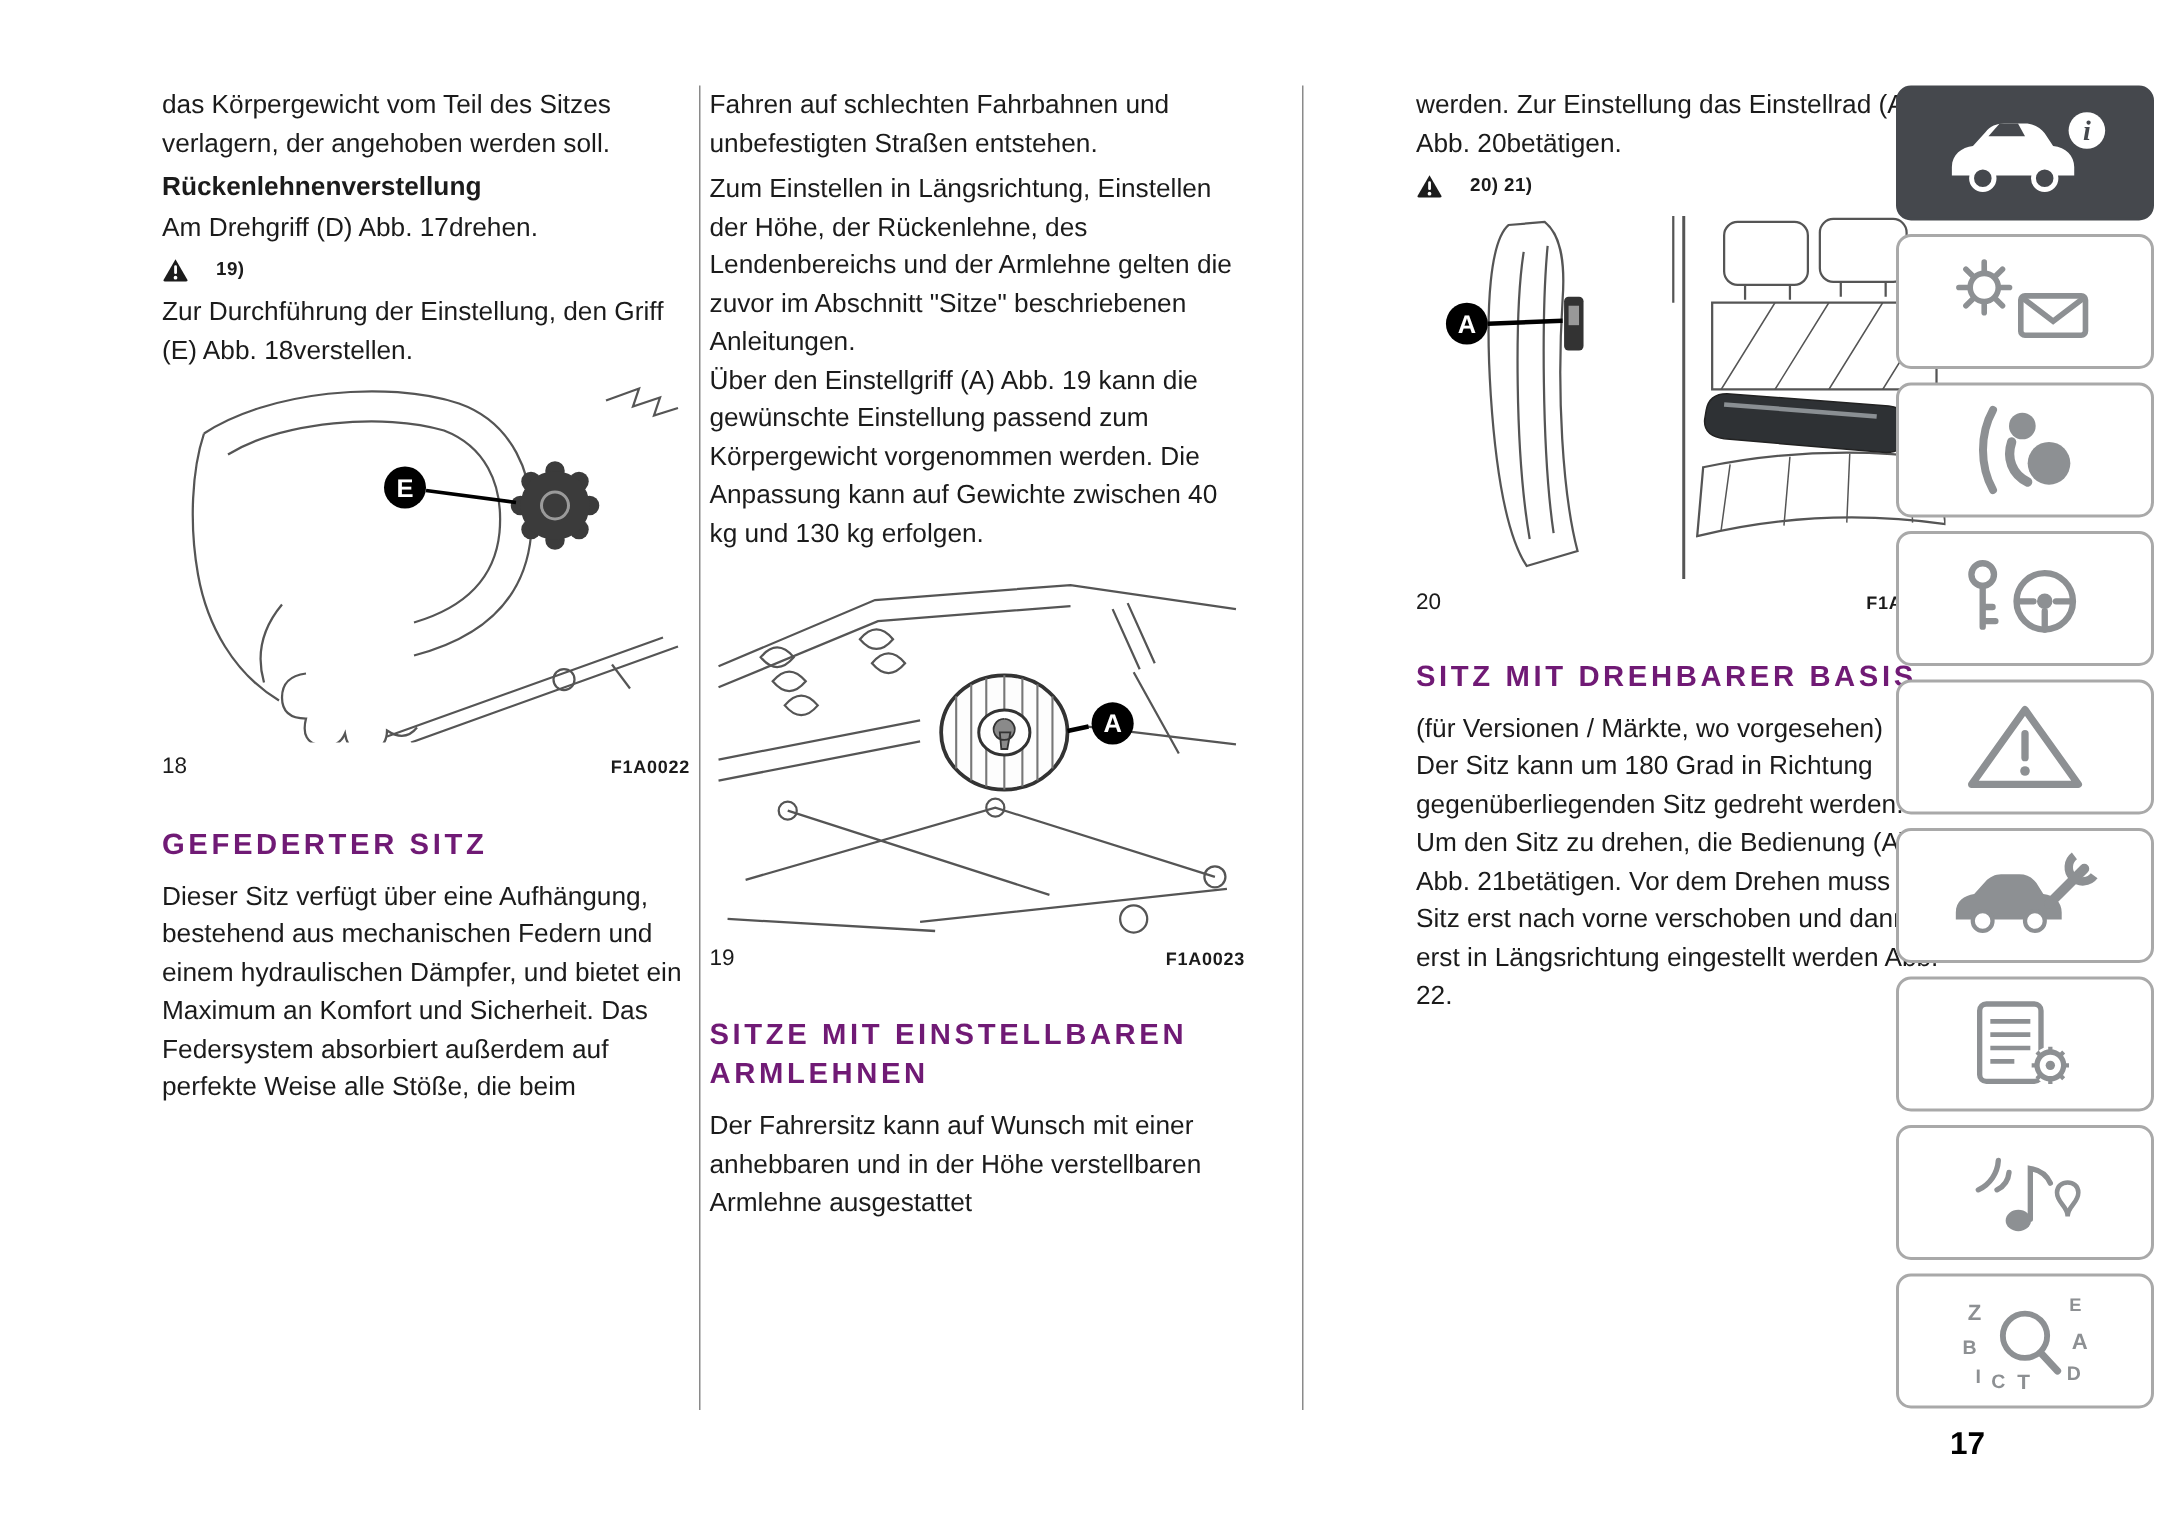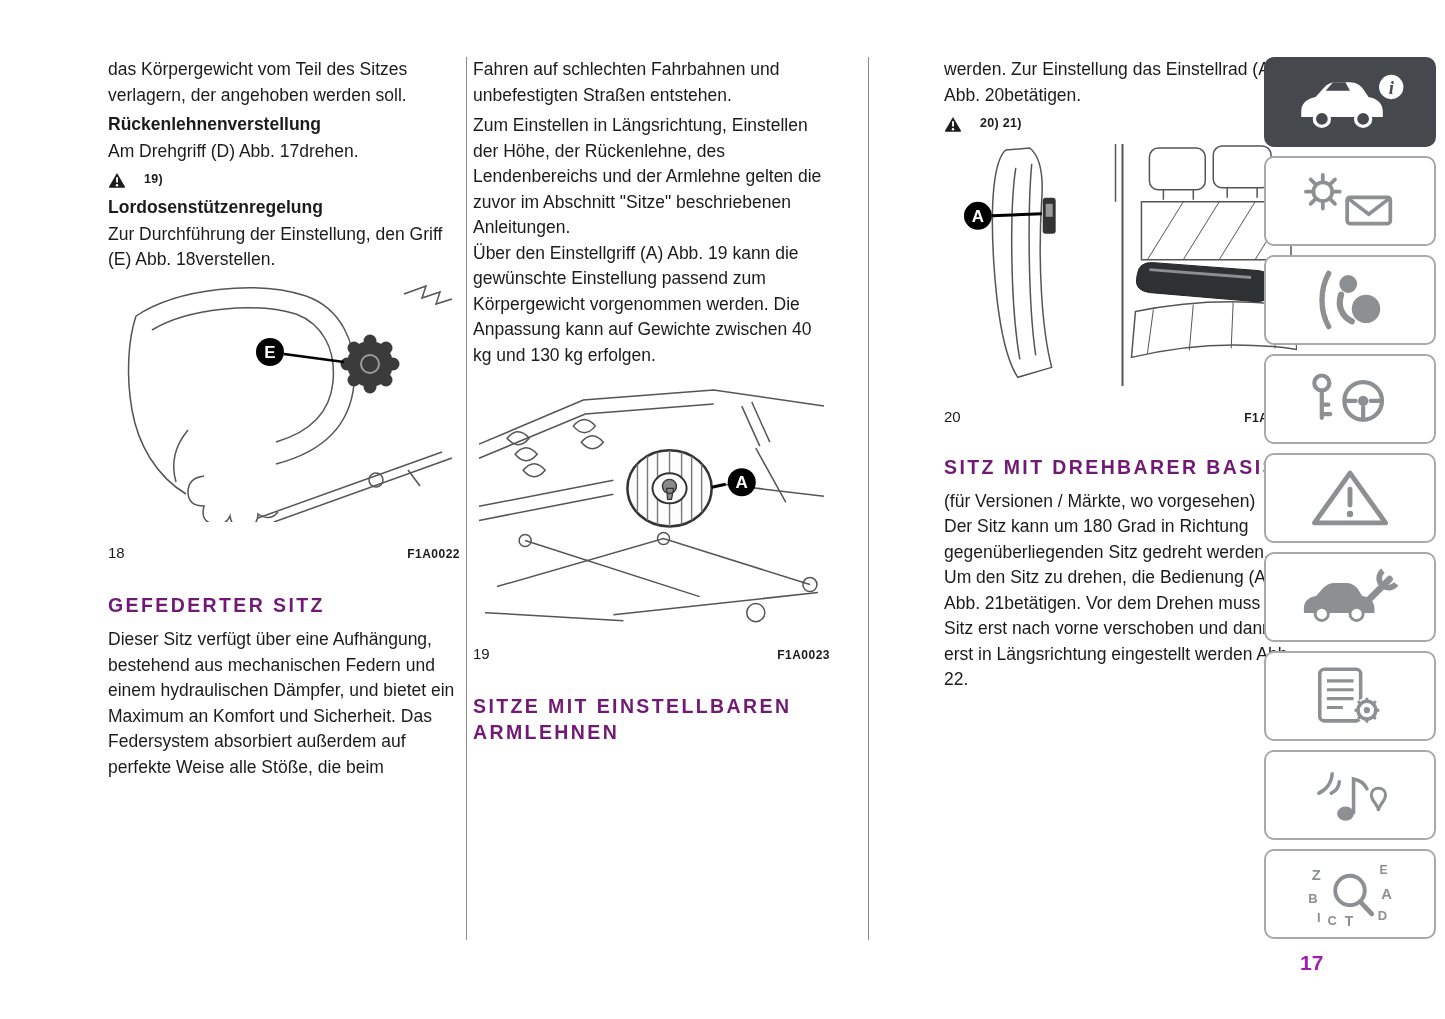--- a/index.html
+++ b/index.html
@@ -24,34 +24,34 @@
   .bold-heading { font-weight: bold; margin: 4px 0 1px; }
   .section-heading {
     font-weight: bold; font-size: 19.5px; line-height: 26px;
     letter-spacing: 2.4px; color: #701a75; margin: 25px 0 9px;
   }
   .warning-row { display: flex; align-items: center; gap: 18px; margin: 5px 0 4px; height: 22px; }
   .warn-tri { width: 18px; height: 16px; flex: 0 0 auto; }
   .warn-refs { font-size: 12.5px; font-weight: bold; letter-spacing: 0.3px; }
   .figure { margin-top: 7px; }
   .figure svg { display: block; width: 100%; height: auto; }
-  .fig-caption { display: flex; justify-content: space-between; align-items: baseline; margin-top: 18px; }
+  .fig-caption { display: flex; justify-content: space-between; align-items: baseline; margin-top: 3px; }
   .fig-num { font-size: 15px; }
   .fig-code { font-size: 12px; font-weight: bold; letter-spacing: 0.5px; }
   .sidebar { position: absolute; left: 1264px; top: 57px; width: 172px; display: flex; flex-direction: column; gap: 9px; }
   .tile {
     height: 90px; width: 172px;
     border: 2px solid #a9a9a9; border-radius: 10px;
     background: #ffffff;
     display: flex; align-items: center; justify-content: center;
     cursor: pointer;
   }
   .tile.active { background: #45484d; border-color: #45484d; }
   .tile svg { display: block; }
-  .page-num { position: absolute; left: 1300px; top: 951px; font-size: 21px; font-weight: bold; color: #a21caf; }
+  .page-num { position: absolute; left: 1300px; top: 951px; font-size: 21px; font-weight: bold; color: #000000; }
 </style>
 </head>
 <body>
 
 <div class="vdiv" id="vdiv1"></div>
 <div class="vdiv" id="vdiv2"></div>
 
 <div class="text-col" id="col1">
   <p>das Körpergewicht vom Teil des Sitzes verlagern, der angehoben werden soll.</p>
 
@@ -60,21 +60,20 @@
 
   <div class="warning-row">
     <svg class="warn-tri" viewBox="0 0 20 18">
       <path d="M10 1 L19 16.5 Q19.4 17.6 18 17.6 L2 17.6 Q0.6 17.6 1 16.5 Z" fill="#1c1c1c"></path>
       <rect x="9" y="5.5" width="2.1" height="6.5" rx="1" fill="#fff"></rect>
       <circle cx="10" cy="14.8" r="1.4" fill="#fff"></circle>
     </svg>
     <span class="warn-refs">19)</span>
   </div>
 
-  <div class="bold-heading">Lordosenstützenregelung</div>
   <p>Zur Durchführung der Einstellung, den Griff (E) Abb. 18verstellen.</p>
 
   <div class="figure">
     <svg viewBox="0 0 352 242">
       <g fill="none" stroke="#555" stroke-width="1.5">
         <path d="M28 36 C 70 8, 150 0, 198 16 C 232 28, 250 62, 246 104 C 242 146, 214 172, 168 184"></path>
         <path d="M44 50 C 80 28, 148 22, 188 34 C 214 44, 228 68, 225 102 C 222 132, 202 152, 168 162"></path>
         <path d="M28 36 C 20 60, 18 96, 24 130 C 30 164, 48 196, 78 214"></path>
         <path d="M96 196 q -16 2 -16 16 q 0 14 16 14 q -4 16 10 18 q 12 2 16 -8 q 2 14 16 12 q 12 -2 12 -14 q 12 8 20 -2"></path>
         <path d="M80 150 q -20 24 -12 52"></path>
@@ -144,20 +143,21 @@
         <text x="268" y="108" text-anchor="middle" font-size="17" font-weight="bold" fill="#fff">A</text>
       </g>
     </svg>
     <div class="fig-caption">
       <span class="fig-num">19</span>
       <span class="fig-code">F1A0023</span>
     </div>
   </div>
 
   <div class="section-heading">SITZE MIT EINSTELLBAREN ARMLEHNEN</div>
+  <p>Der Fahrersitz kann auf Wunsch mit einer anhebbaren und in der Höhe verstellbaren Armlehne ausgestattet</p>
 </div>
 
 <div class="text-col" id="col3">
   <p>werden. Zur Einstellung das Einstellrad (A) Abb. 20betätigen.</p>
 
   <div class="warning-row">
     <svg class="warn-tri" viewBox="0 0 20 18">
       <path d="M10 1 L19 16.5 Q19.4 17.6 18 17.6 L2 17.6 Q0.6 17.6 1 16.5 Z" fill="#1c1c1c"></path>
       <rect x="9" y="5.5" width="2.1" height="6.5" rx="1" fill="#fff"></rect>
       <circle cx="10" cy="14.8" r="1.4" fill="#fff"></circle>

